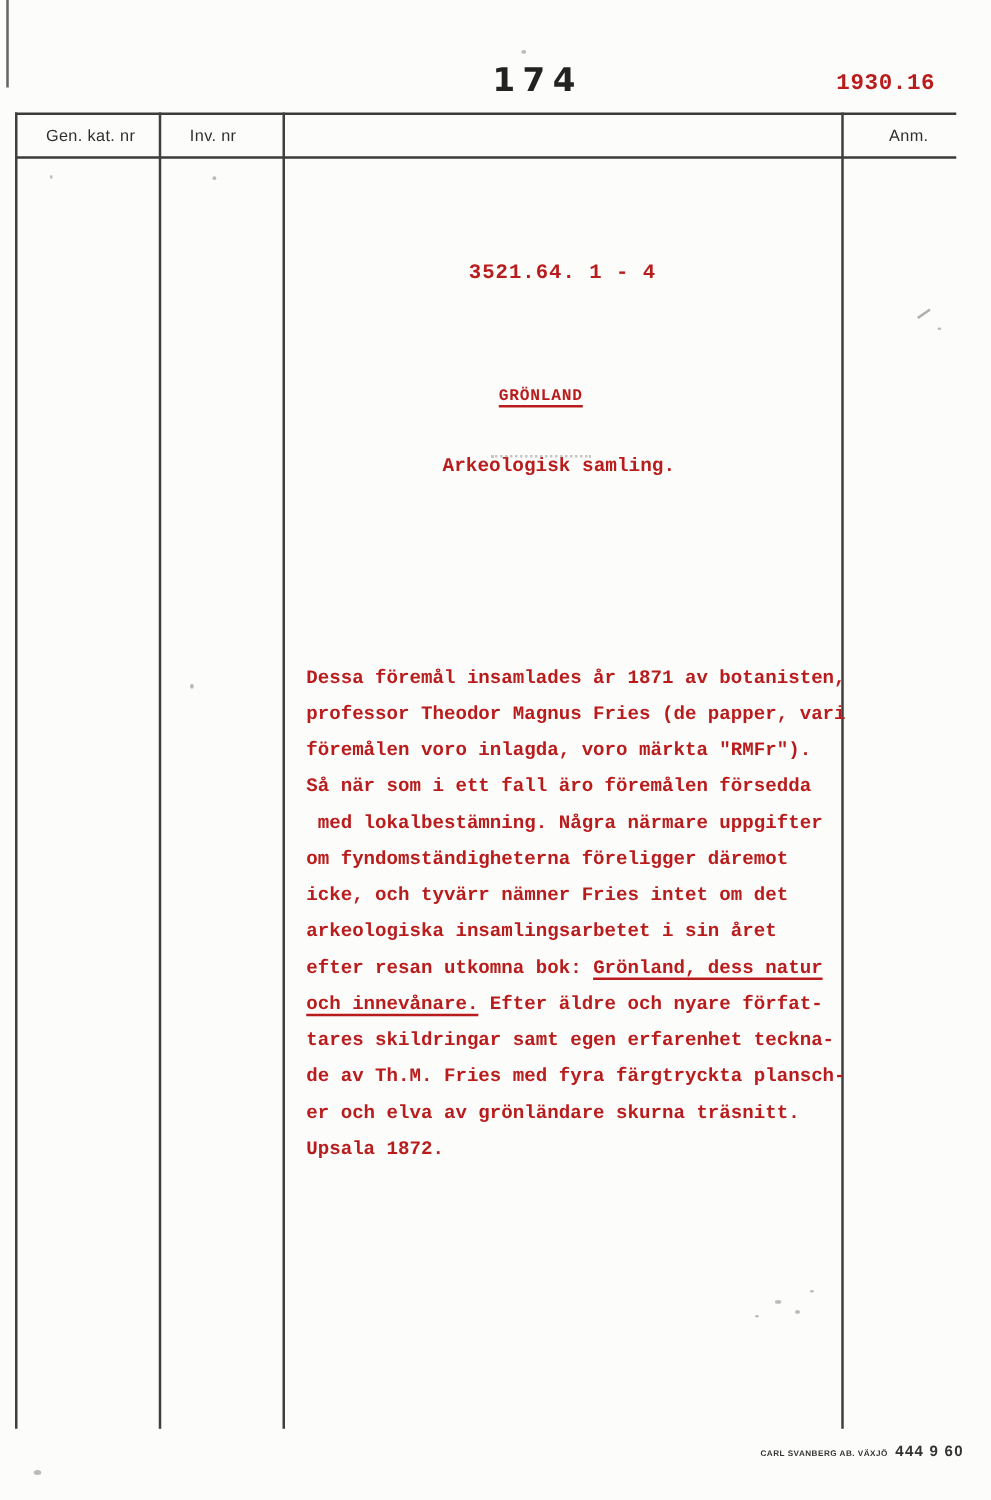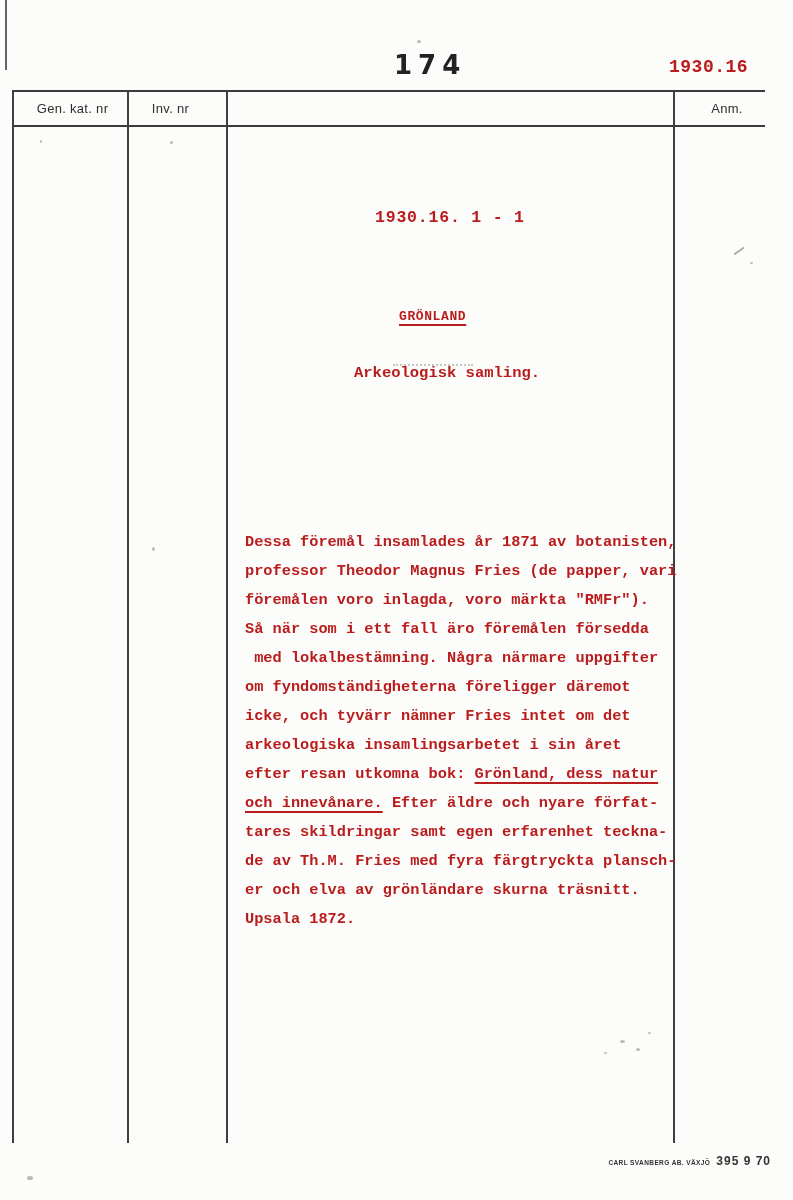--- a/index.html
+++ b/index.html
@@ -162,29 +162,29 @@
   <div class="hline" style="top:125px"></div>
   <div class="vline" style="left:12px"></div>
   <div class="vline" style="left:127px"></div>
   <div class="vline" style="left:226px"></div>
   <div class="vline" style="left:673px"></div>
 
   <div class="col-label" style="left:12px; width:121px;">Gen. kat. nr</div>
   <div class="col-label" style="left:127px; width:87px;">Inv. nr</div>
   <div class="col-label" style="left:673px; width:108px;">Anm.</div>
 
-  <div class="body-heading typed">1930.16. 1 - 1</div>
+  <div class="body-heading typed">3521.64. 1 - 4</div>
   <div class="body-title typed">GRÖNLAND</div>
   <div class="body-subtitle typed">Arkeologisk samling.</div>
 
   <div id="paragraph-2" class="paragraph typed"><div class="tline"><span>Dessa föremål insamlades år 1871 av botanisten,</span></div><div class="tline"><span>professor Theodor Magnus Fries (de papper, vari</span></div><div class="tline"><span>föremålen voro inlagda, voro märkta "RMFr").</span></div><div class="tline"><span>Så när som i ett fall äro föremålen försedda</span></div><div class="tline"><span> med lokalbestämning. Några närmare uppgifter</span></div><div class="tline"><span>om fyndomständigheterna föreligger däremot</span></div><div class="tline"><span>icke, och tyvärr nämner Fries intet om det</span></div><div class="tline"><span>arkeologiska insamlingsarbetet i sin året</span></div><div class="tline"><span>efter resan utkomna bok: </span><span class="u">Grönland, dess natur</span></div><div class="tline"><span class="u">och innevånare.</span><span> Efter äldre och nyare förfat-</span></div><div class="tline"><span>tares skildringar samt egen erfarenhet teckna-</span></div><div class="tline"><span>de av Th.M. Fries med fyra färgtryckta plansch-</span></div><div class="tline"><span>er och elva av grönländare skurna träsnitt.</span></div><div class="tline"><span>Upsala 1872.</span></div></div>
 
   <div class="imprint">
     <span class="printer">CARL SVANBERG AB. VÄXJÖ</span>
-    <span class="code">395 9 70</span>
+    <span class="code">444 9 60</span>
   </div>
 
   <div class="noise-dots-row"></div>
   <div class="pen-mark"></div>
   <div class="noise" style="left:417px; top:40px;  width:4px; height:3px;"></div>
   <div class="noise" style="left:170px; top:141px; width:3px; height:3px;"></div>
   <div class="noise" style="left:40px;  top:140px; width:2px; height:3px;"></div>
   <div class="noise" style="left:152px; top:547px; width:3px; height:4px;"></div>
   <div class="noise" style="left:620px; top:1040px; width:5px; height:3px;"></div>
   <div class="noise" style="left:636px; top:1048px; width:4px; height:3px;"></div>

